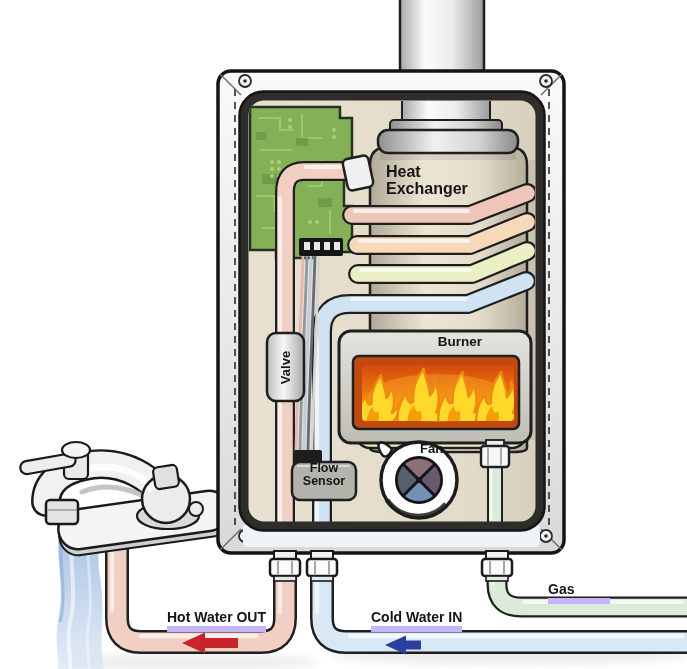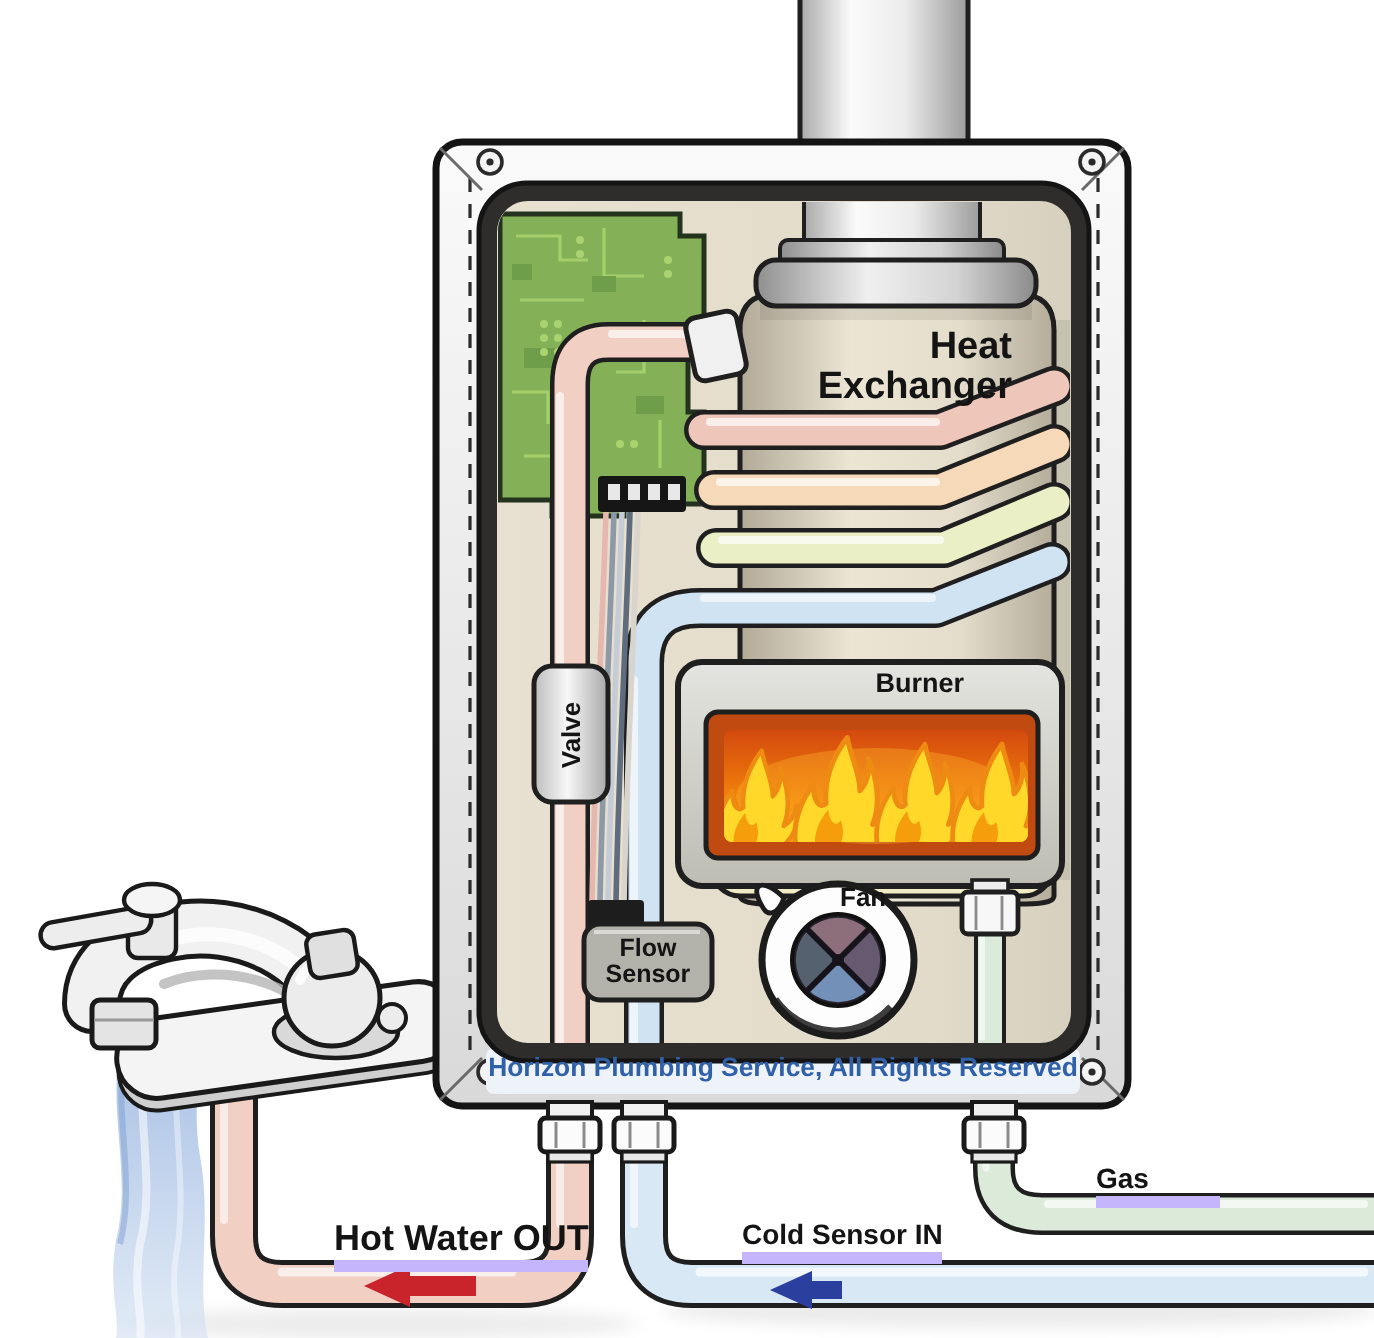--- a/index.html
+++ b/index.html
@@ -1,32 +1,32 @@
 <!DOCTYPE html>
 <html><head>
 <meta charset="utf-8">
 <style>
   html,body{margin:0;padding:0;background:#ffffff;}
   .stage{position:relative;width:687px;height:669px;overflow:hidden;background:#ffffff;
          font-family:"Liberation Sans",sans-serif;}
   .stage svg{position:absolute;left:0;top:0;}
   .lbl{position:absolute;font-weight:700;color:#141414;line-height:1.05;}
   .underlined{border-bottom:6px solid #c4b5fd;padding-bottom:1px;}
-  #lbl-heat-exchanger{left:386px;top:164px;width:120px;font-size:19px;text-align:right;}
+  #lbl-heat-exchanger{left:386px;top:164px;width:120px;font-size:16px;text-align:left;}
   #lbl-burner{left:398px;top:335px;width:84px;font-size:13.5px;text-align:right;}
   #lbl-fan{left:420px;top:442px;width:50px;font-size:13px;text-align:left;}
   #valve-box{position:absolute;left:267px;top:333px;width:37px;height:68px;
              display:flex;align-items:center;justify-content:center;}
   #valve-box span{display:block;transform:rotate(-90deg);font-weight:700;font-size:13px;color:#141414;white-space:nowrap;}
   #flow-sensor-box{position:absolute;left:292px;top:462px;width:64px;height:38px;
-             display:flex;align-items:center;justify-content:center;text-align:center;
+             display:flex;align-items:flex-start;justify-content:center;text-align:center;
              font-weight:700;font-size:12.5px;color:#141414;line-height:1.05;}
   #lbl-watermark{left:243px;top:527px;width:297px;font-size:13.2px;text-align:center;
                  color:#3060a8;letter-spacing:0px;}
-  #lbl-hot-out{left:167px;top:610px;font-size:18px;}
+  #lbl-hot-out{left:167px;top:610px;font-size:14px;}
   #lbl-cold-in{left:371px;top:610px;font-size:14px;}
   #lbl-gas{left:548px;top:582px;font-size:14px;width:62px;}
 </style>
 </head>
 <body>
 
 <div class="stage">
 <svg width="687" height="669" viewBox="0 0 687 669">
   <defs>
     <linearGradient id="gVent" x1="0" y1="0" x2="1" y2="0">
@@ -335,17 +335,16 @@
 
 <div class="lbl" id="lbl-heat-exchanger">Heat Exchanger</div>
 <div class="lbl" id="lbl-burner">Burner</div>
 <div class="lbl" id="lbl-fan">Fan</div>
 <div id="valve-box">
       <span>Valve</span>
     </div>
 <div id="flow-sensor-box">
       <span>Flow Sensor</span>
     </div>
-<div class="lbl" id="lbl-watermark">Horizon Plumbing Service, All Rights Reserved</div>
 <div class="lbl underlined" id="lbl-hot-out">Hot Water OUT</div>
-<div class="lbl underlined" id="lbl-cold-in">Cold Sensor IN</div>
+<div class="lbl underlined" id="lbl-cold-in">Cold Water IN</div>
 <div class="lbl underlined" id="lbl-gas">Gas</div>
 </div>
 
 </body></html>

